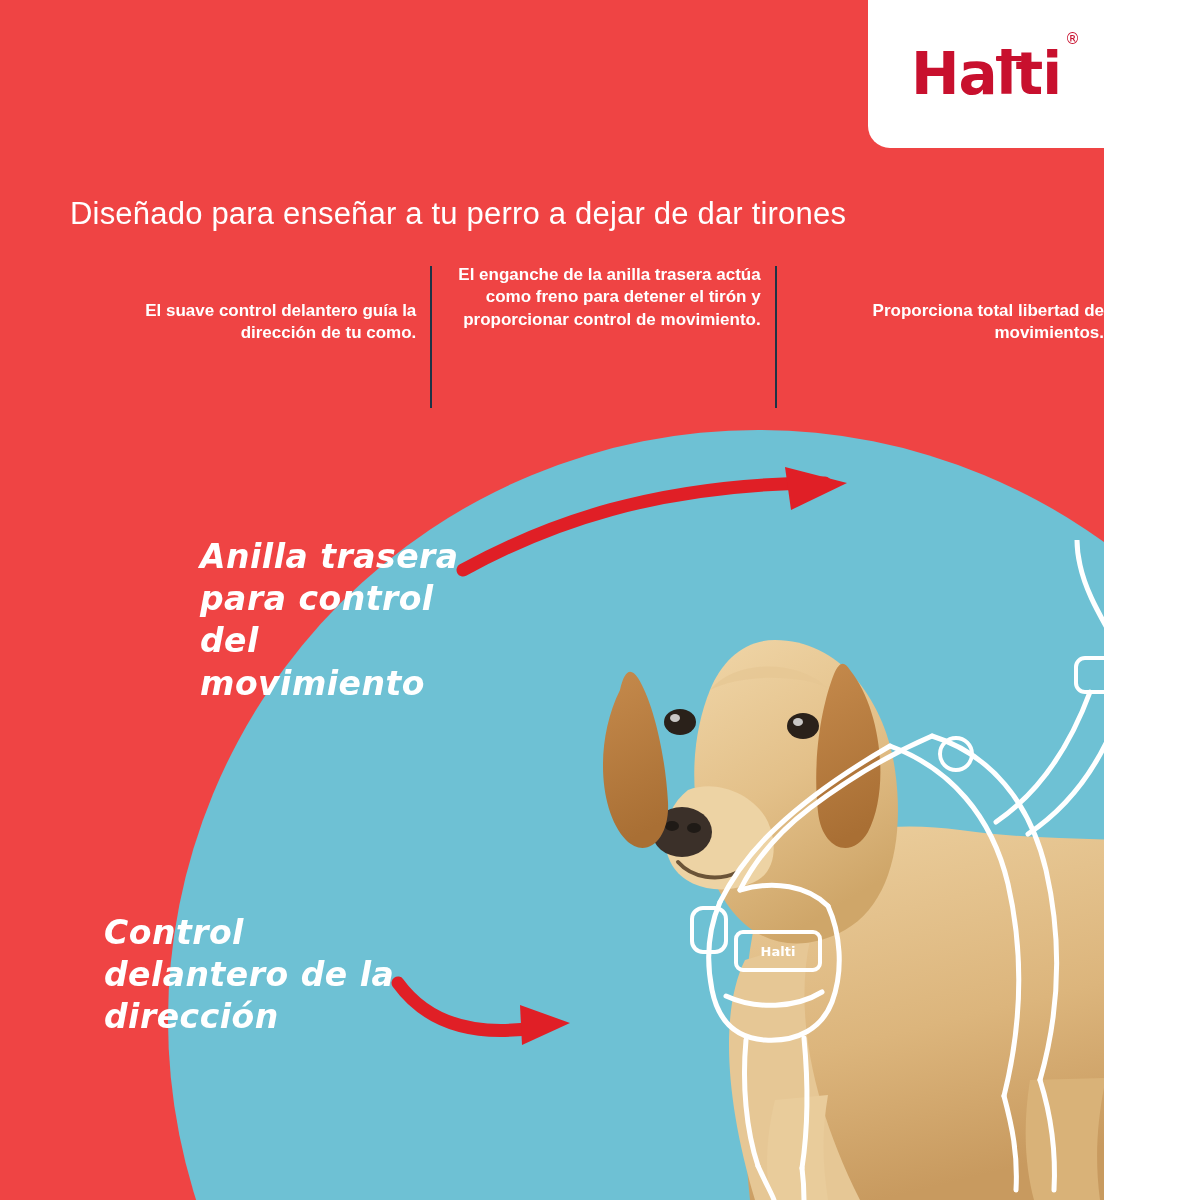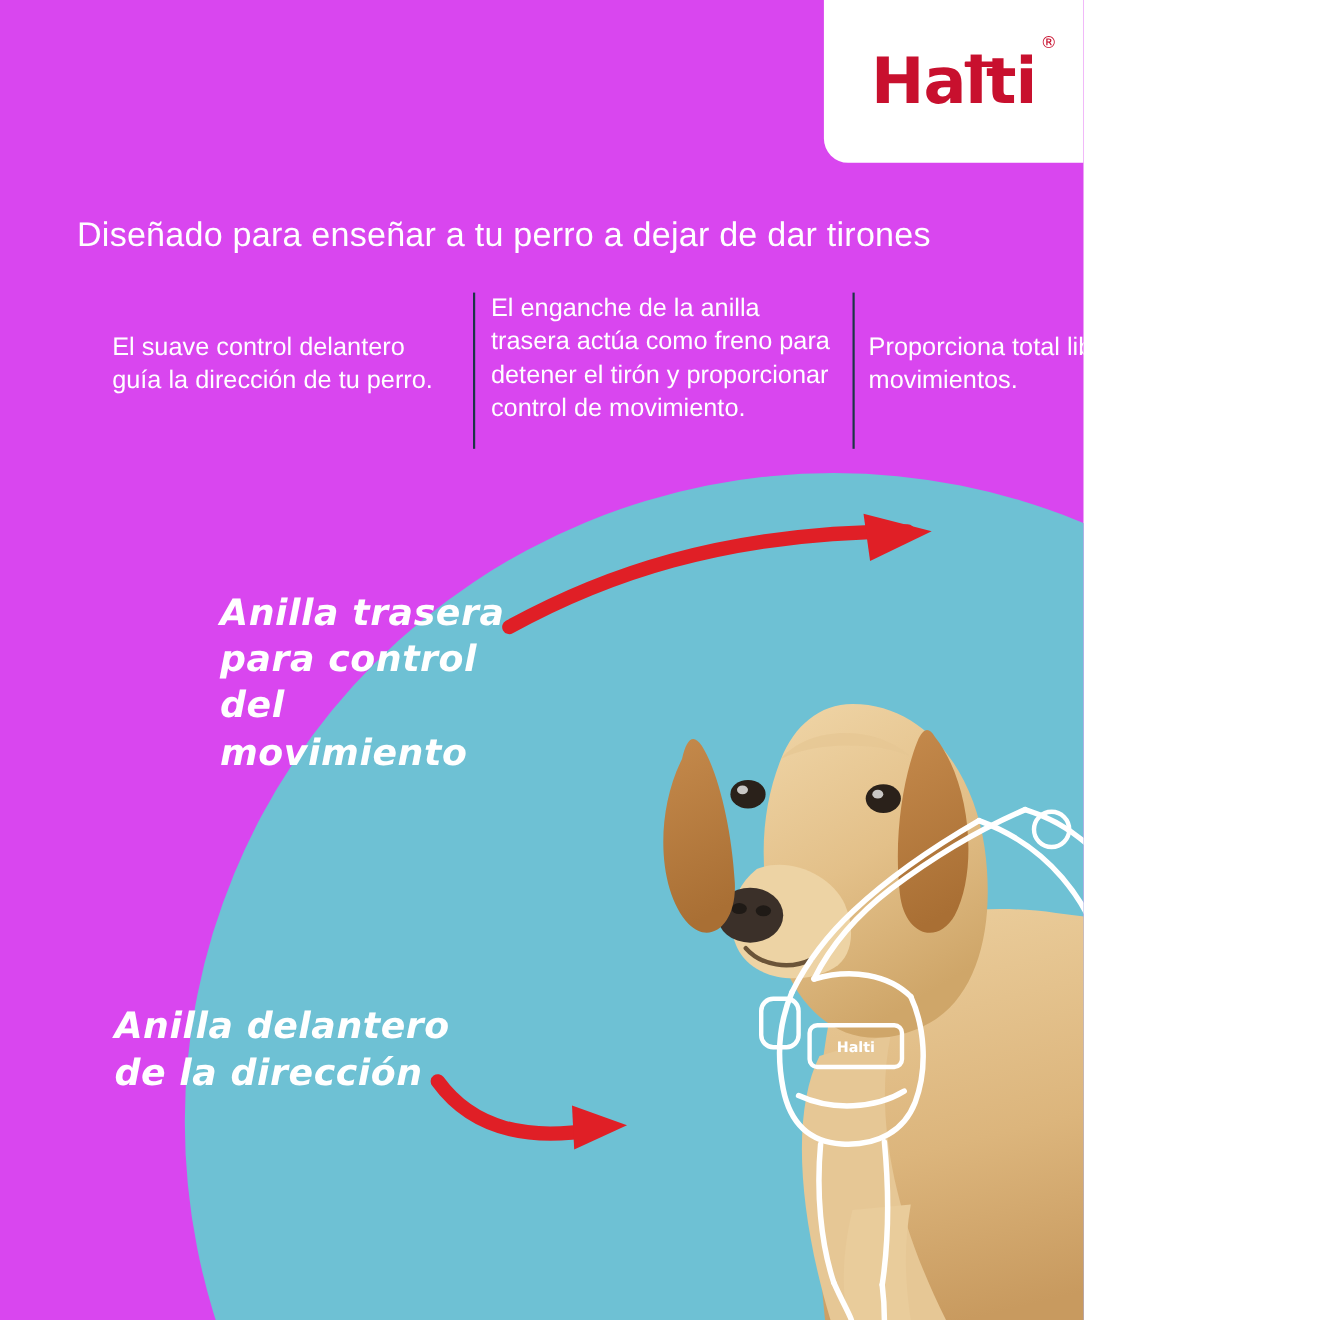--- a/index.html
+++ b/index.html
@@ -3,22 +3,22 @@
 <meta charset="utf-8">
 <style>
   * { box-sizing: border-box; margin: 0; padding: 0; }
   html, body {
     width: 1200px; height: 1200px;
     font-family: "Liberation Sans", sans-serif;
     overflow: hidden;
   }
   #page {
     position: relative;
-    width: 985px; height: 1200px;
-    background: #d946ef;
+    width: 1104px; height: 1200px;
+    background: #ef4444;
     overflow: hidden;
   }
 
   
   .circle-accent {
     position: absolute;
     left: 168px; top: 430px;
     width: 1180px; height: 1180px;
     border-radius: 50%;
     background: #6ec1d4;
@@ -83,24 +83,25 @@
   .cols {
     position: absolute;
     left: 88px; top: 264px;
     width: 1030px;
     display: flex;
     align-items: flex-start;
   }
   .col {
     flex: 1;
     color: #ffffff;
-    font-size: 23px;
+    font-size: 17px;
     line-height: 1.32;
-    text-align: left;
+    text-align: right;
     padding: 0 14px;
+    font-weight: bold;
   }
   .col.c1 { padding-top: 36px; }
   .col.c3 { padding-top: 36px; padding-left: 13px; }
   .divider {
     width: 2px;
     background: #1d3446;
     align-self: stretch;
     margin-top: 2px;
   }
   .divider.d1 { height: 142px; }
@@ -165,38 +166,38 @@
     <div class="logo-text">Halti</div>
     <div class="logo-text cross-holder" style="position:absolute;left:0;top:0;width:100%;height:100%;pointer-events:none;">
       <span class="cross" style="position:absolute;left:128px;top:56px;"></span>
     </div>
     <div class="logo-reg">®</div>
   </div>
 
   <div class="subhead">Diseñado para enseñar a tu perro a dejar de dar tirones</div>
 
   <div class="cols">
-    <div class="col c1">El suave control delantero guía la dirección de tu perro.</div>
+    <div class="col c1">El suave control delantero guía la dirección de tu como.</div>
     <div class="divider d1"></div>
     <div class="col c2">El enganche de la anilla trasera actúa como freno para detener el tirón y proporcionar control de movimiento.</div>
     <div class="divider d2"></div>
     <div class="col c3">Proporciona total libertad de movimientos.</div>
   </div>
 
   <div class="handwriting ann-top">
     <div style="max-width:260px;">Anilla trasera para control del movimiento</div>
   </div>
 
   <svg class="arrow arrow-top" width="440" height="120" viewBox="0 0 440 120">
     <path d="M8 105 C 90 60, 200 18, 370 18" fill="none" stroke="#e01f26" stroke-width="13" stroke-linecap="round"></path>
     <path d="M330 2 L 392 18 L 336 45" fill="#e01f26"></path>
   </svg>
 
   <div class="handwriting ann-bottom">
-    <div style="max-width:330px;">Anilla delantero de la dirección</div>
+    <div style="max-width:330px;">Control delantero de la dirección</div>
   </div>
 
   <svg class="arrow arrow-bottom" width="220" height="100" viewBox="0 0 220 100">
     <path d="M8 18 C 40 62, 90 72, 150 62" fill="none" stroke="#e01f26" stroke-width="13" stroke-linecap="round"></path>
     <path d="M130 40 L 180 58 L 132 80" fill="#e01f26"></path>
   </svg>
 
   <div class="dog-wrap">
     <svg class="dog-svg" width="640" height="660" viewBox="0 0 640 660">
       <defs>

